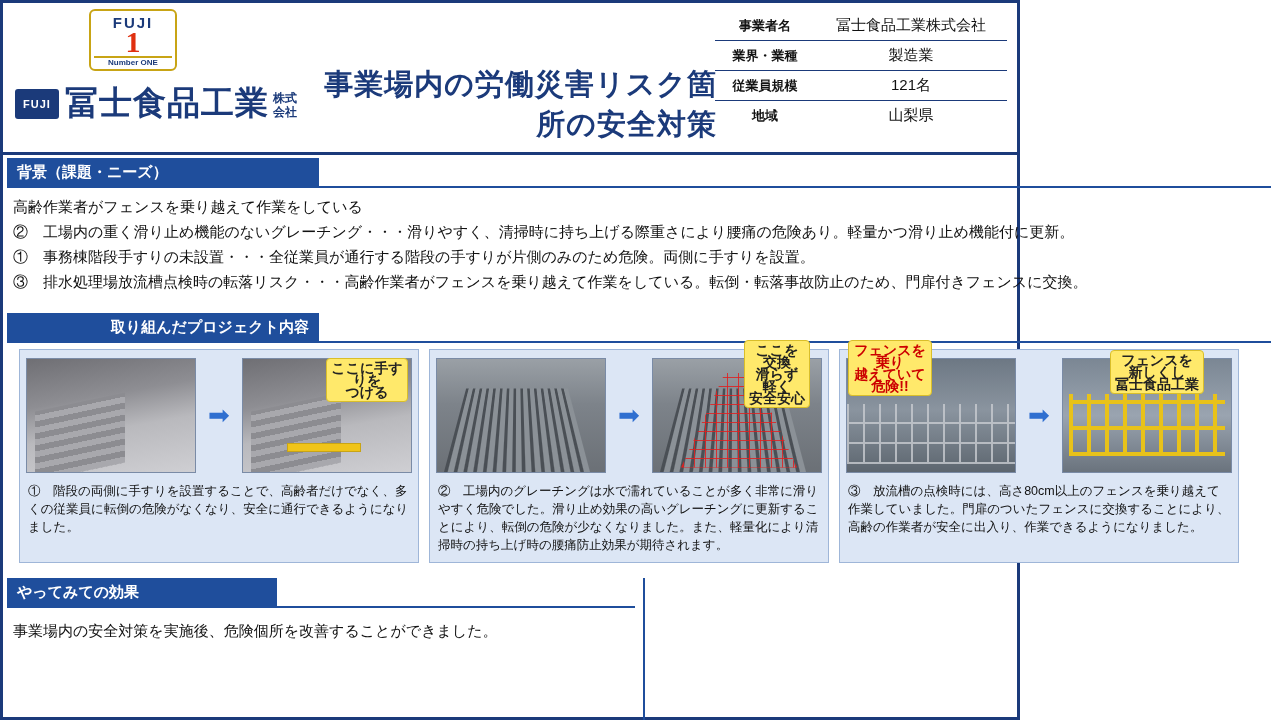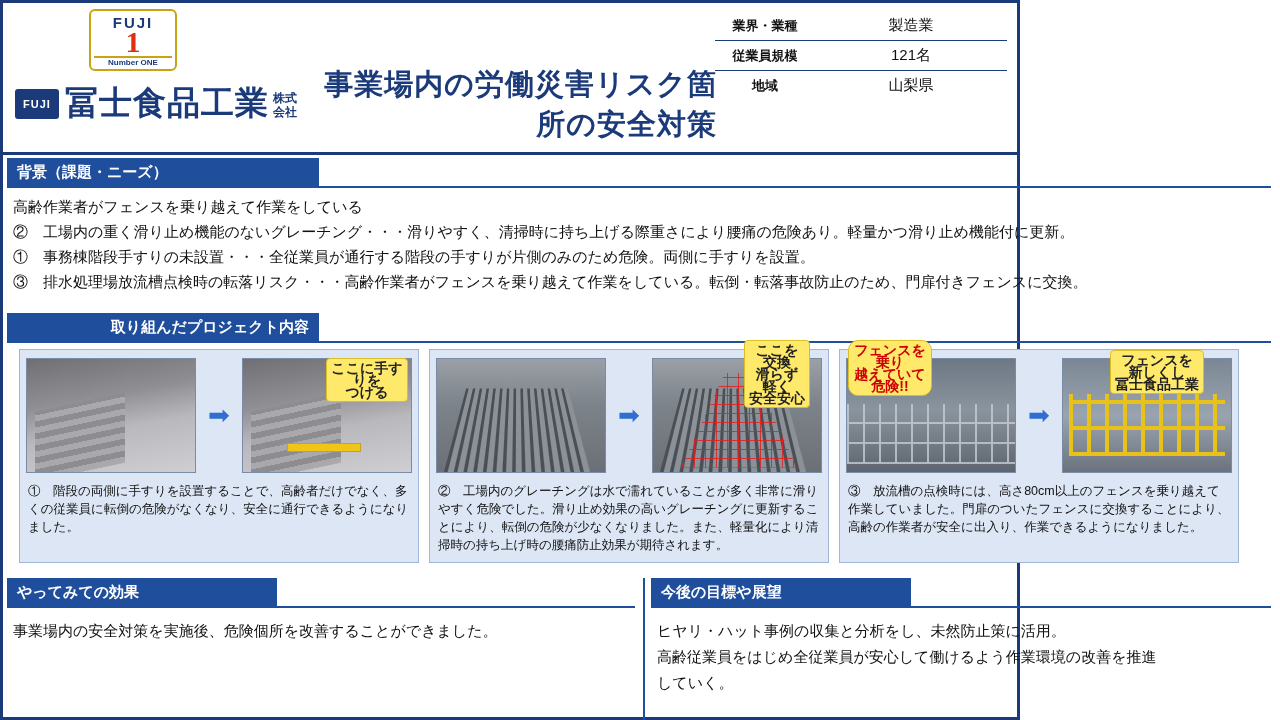--- a/index.html
+++ b/index.html
@@ -377,20 +377,24 @@
           <div>株式</div>
           <div>会社</div>
         </div>
       </div>
     </div>
 
     <div class="header-title">事業場内の労働災害リスク箇所の安全対策</div>
 
     <table class="info-table">
       <tbody>
+          <tr>
+        <td class="info-label">事業者名</td>
+        <td class="info-value">冨士食品工業株式会社</td>
+      </tr>
       <tr>
         <td class="info-label">業界・業種</td>
         <td class="info-value">製造業</td>
       </tr>
       <tr>
         <td class="info-label">従業員規模</td>
         <td class="info-value">121名</td>
       </tr>
       <tr>
         <td class="info-label">地域</td>
@@ -460,45 +464,35 @@
 
       <div class="card">
         <div class="card-imgs">
           <div class="photo">
             <div class="ph-tank"></div>
           </div>
           <div class="arrow">➡</div>
           <div class="photo">
             <div class="ph-yellow-fence"></div>
           </div>
-          <div class="callout red-text" style="left:2px;top:-16px;width:74px;white-space:pre-line;border-radius:10px;">フェンスを乗り
+          <div class="callout red-text" style="left:2px;top:-16px;width:74px;white-space:pre-line;">フェンスを乗り
 越えていて
 危険!!</div>
           <div class="callout" style="right:28px;top:-6px;width:84px;white-space:pre-line;">フェンスを新しくし
 冨士食品工業</div>
         </div>
         <div class="card-text">③　放流槽の点検時には、高さ80cm以上のフェンスを乗り越えて作業していました。門扉のついたフェンスに交換することにより、高齢の作業者が安全に出入り、作業できるようになりました。</div>
       </div>
 
     </div>
   </div>
 
   <div class="eff-section">
     <div class="sec-head-wrap eff-head">
       <div class="sec-head" style="width:270px;">やってみての効果</div>
     </div>
     <div class="eff-body">事業場内の安全対策を実施後、危険個所を改善することができました。</div>
   </div>
 
   <div class="vdiv"></div>
 
-  <div class="future-section">
-    <div class="sec-head-wrap future-head">
-      <div class="sec-head" style="width:260px;">今後の目標や展望</div>
-    </div>
-    <div class="future-body">
-      <div>ヒヤリ・ハット事例の収集と分析をし、未然防止策に活用。</div>
-      <div>高齢従業員をはじめ全従業員が安心して働けるよう作業環境の改善を推進</div>
-      <div>していく。</div>
-    </div>
-  </div>
 
 </div>
 
 </body></html>

